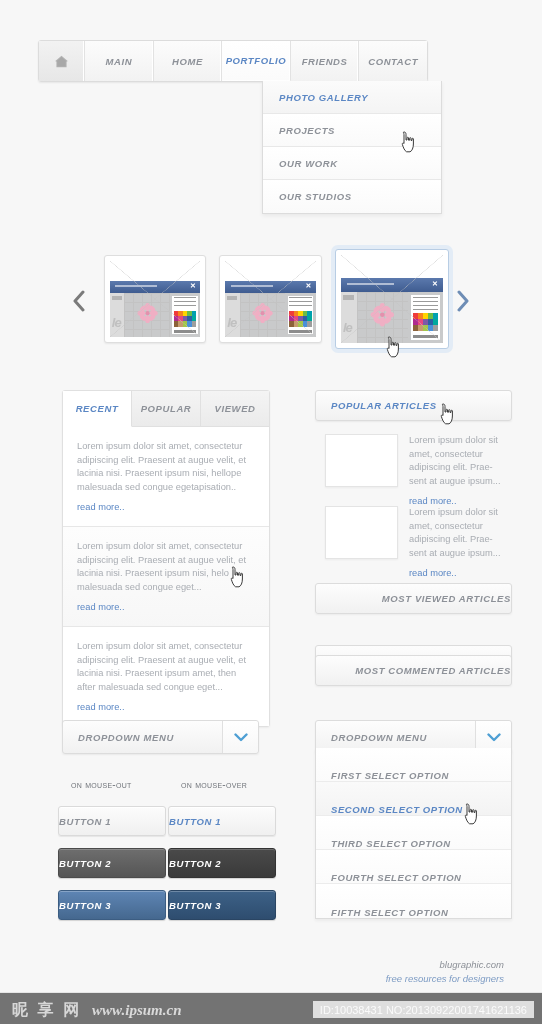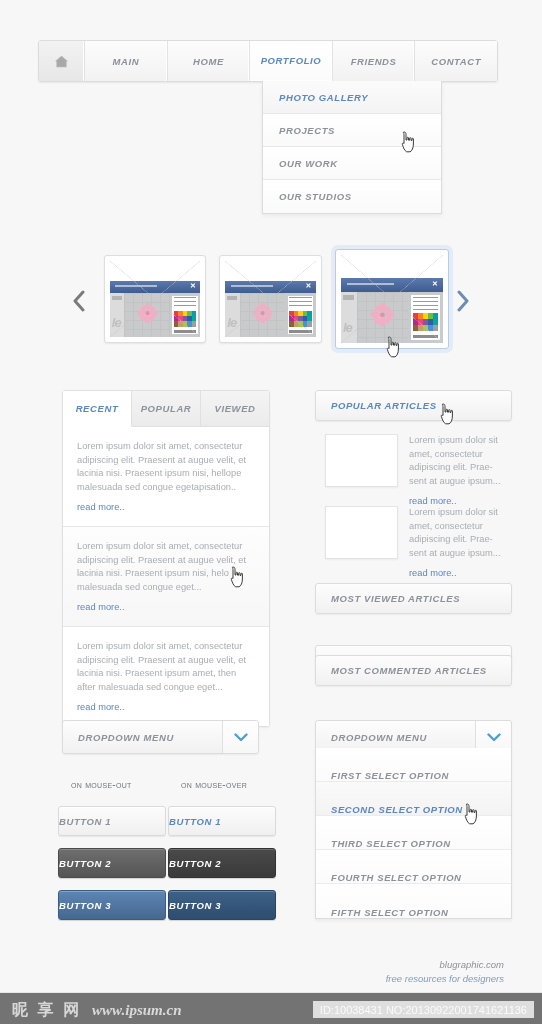--- a/index.html
+++ b/index.html
@@ -18,21 +18,21 @@
     font-style:italic;font-weight:bold;
     letter-spacing:.6px;
     text-transform:uppercase;
     font-size:9.5px;
     color:#8d9198;
   }
   .ui-label.active{color:#5b87c4;}
 
   
   .nav{
-    position:absolute;left:38px;top:40px;width:460px;height:42px;
+    position:absolute;left:38px;top:40px;width:390px;height:42px;
     display:flex;
     background:linear-gradient(#fdfdfd,#f0f0f0);
     border:1px solid #dcdcdc;border-radius:3px;
     box-shadow:0 1px 2px rgba(0,0,0,.07);
     box-sizing:border-box;
   }
   .nav-item{
     flex:1;display:flex;align-items:center;justify-content:center;
     border-right:1px solid #e2e2e2;
     box-shadow:inset -1px 0 0 #fff;
@@ -178,21 +178,21 @@
   .art-thumb{
     width:73px;height:53px;background:#fff;border:1px solid #e4e4e4;
     box-shadow:0 1px 2px rgba(0,0,0,.05);box-sizing:border-box;flex:0 0 auto;
   }
   .art-txt{width:100px;}
   .acc{
     position:absolute;left:315px;width:197px;height:31px;
     background:linear-gradient(#fdfdfd,#f1f1f1);
     border:1px solid #dcdcdc;border-radius:3px;
     display:flex;align-items:center;padding-left:15px;
-    box-sizing:border-box;box-shadow:0 1px 2px rgba(0,0,0,.05);
+    box-sizing:border-box;box-shadow:0 1px 2px rgba(0,0,0,.05);justify-content:flex-end;
   }
 
   
   .sel-box{
     position:absolute;width:197px;height:34px;
     border:1px solid #dcdcdc;border-radius:3px;
     background:linear-gradient(#fdfdfd,#f1f1f1);
     display:flex;align-items:center;box-sizing:border-box;
     box-shadow:0 1px 2px rgba(0,0,0,.06);
   }

